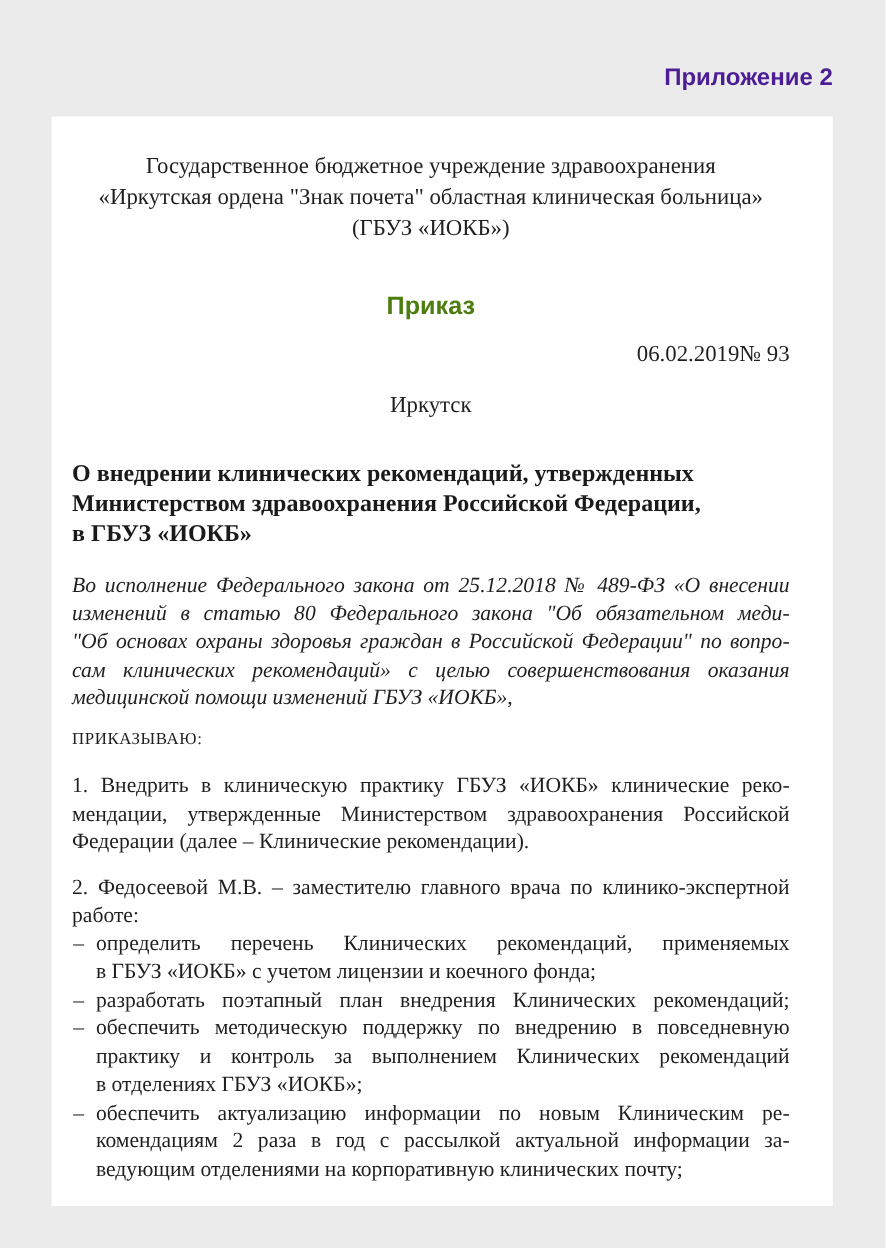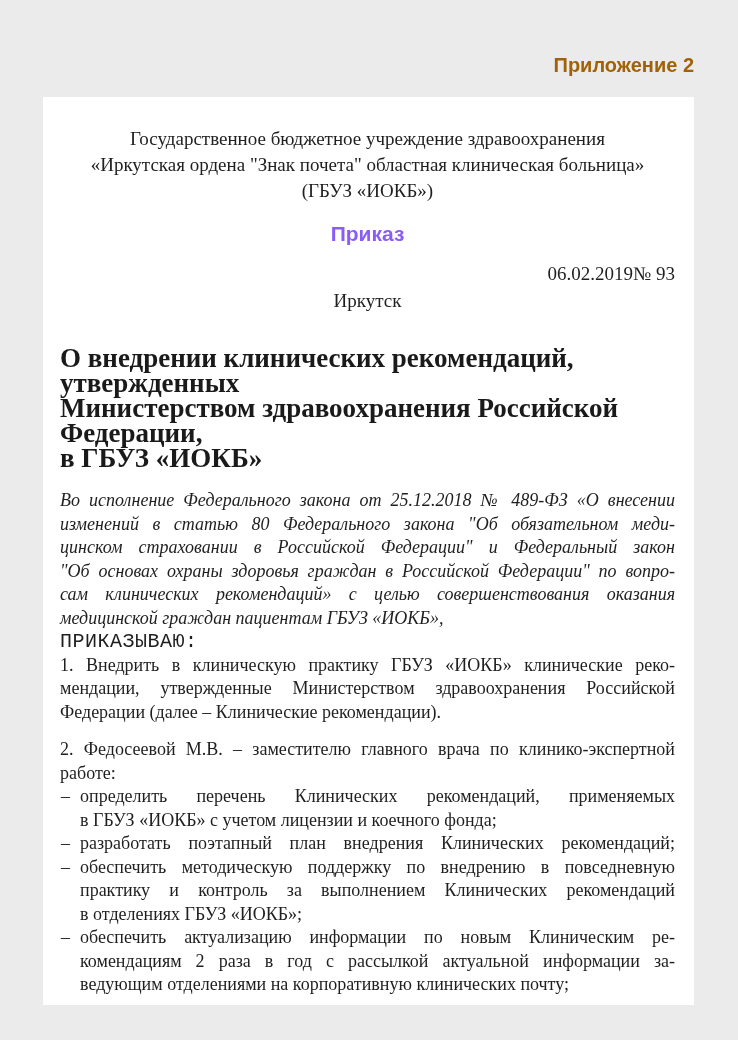--- a/index.html
+++ b/index.html
@@ -11,81 +11,81 @@
     color: #1f1f1f;
     overflow: hidden;
   }
   .page-label {
     position: absolute;
     top: 53px; right: 44px;
     font-family: "Liberation Sans", sans-serif;
     font-weight: 700;
     font-size: 20px;
     line-height: 24px;
-    color: #a16207;
+    color: #4c1d95;
   }
   .page {
     position: absolute;
     left: 43px; top: 97px;
     width: 651px; height: 908px;
     background: #ffffff;
     box-sizing: border-box;
-    padding: 29px 19px 0 17px;
+    padding: 29px 36px 0 17px;
   }
   .org-line {
     text-align: center;
     font-size: 19px;
     line-height: 26px;
   }
   .title {
-    margin: 16px 0 0 0;
+    margin: 38px 0 0 0;
     text-align: center;
     font-family: "Liberation Sans", sans-serif;
     font-weight: 700;
     font-size: 21px;
     line-height: 28px;
-    color: #8b5cf6;
+    color: #4d7c0f;
   }
   .meta {
     display: flex;
     justify-content: flex-end;
     margin-top: 14px;
     font-size: 19px;
     line-height: 24px;
   }
   .city {
-    margin-top: 3px;
+    margin-top: 18px;
     text-align: center;
     font-size: 19px;
     line-height: 24px;
   }
   .subject {
     margin-top: 33px;
     font-weight: 700;
-    font-size: 27px;
+    font-size: 20px;
     line-height: 25px;
     color: #1a1a1a;
   }
   .para {
     font-size: 18px;
     line-height: 23.5px;
   }
   .preamble { margin-top: 18px; font-style: italic; }
   .line {
     text-align: justify;
     text-align-last: justify;
   }
   .line:last-child { text-align-last: left; }
   .resolution {
-    font-size: 20px;
+    margin-top: 11px;
+    font-size: 14px;
     line-height: 23.5px;
     letter-spacing: 0.5px;
-    font-family: Liberation Mono, monospace;
   }
-  .p-item1 { }
+  .p-item1 { margin-top: 15px; }
   .p-item2 { margin-top: 14px; }
   .bullet {
     position: relative;
     padding-left: 20px;
   }
   .dash {
     position: absolute;
     left: 1px; top: 0;
     font-size: 18px;
     line-height: 23.5px;
@@ -116,24 +116,23 @@
 
   <div class="subject">
       <div class="subject-line">О внедрении клинических рекомендаций, утвержденных</div>
       <div class="subject-line">Министерством здравоохранения Российской Федерации,</div>
       <div class="subject-line">в ГБУЗ «ИОКБ»</div>
     </div>
 
   <div class="para preamble">
       <div class="line">Во исполнение Федерального закона от 25.12.2018 № 489-ФЗ «О внесении</div>
       <div class="line">изменений в статью 80 Федерального закона "Об обязательном меди-</div>
-      <div class="line">цинском страховании в Российской Федерации" и Федеральный закон</div>
       <div class="line">"Об основах охраны здоровья граждан в Российской Федерации" по вопро-</div>
       <div class="line">сам клинических рекомендаций» с целью совершенствования оказания</div>
-      <div class="line">медицинской граждан пациентам ГБУЗ «ИОКБ»,</div>
+      <div class="line">медицинской помощи изменений ГБУЗ «ИОКБ»,</div>
     </div>
 
   <div class="resolution">ПРИКАЗЫВАЮ:</div>
 
   <div class="para p-item1">
       <div class="line">1. Внедрить в клиническую практику ГБУЗ «ИОКБ» клинические реко-</div>
       <div class="line">мендации, утвержденные Министерством здравоохранения Российской</div>
       <div class="line">Федерации (далее – Клинические рекомендации).</div>
     </div>
 

